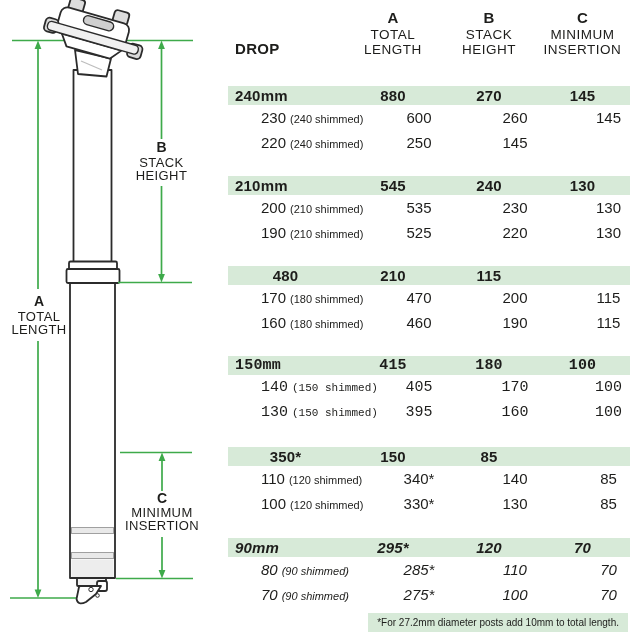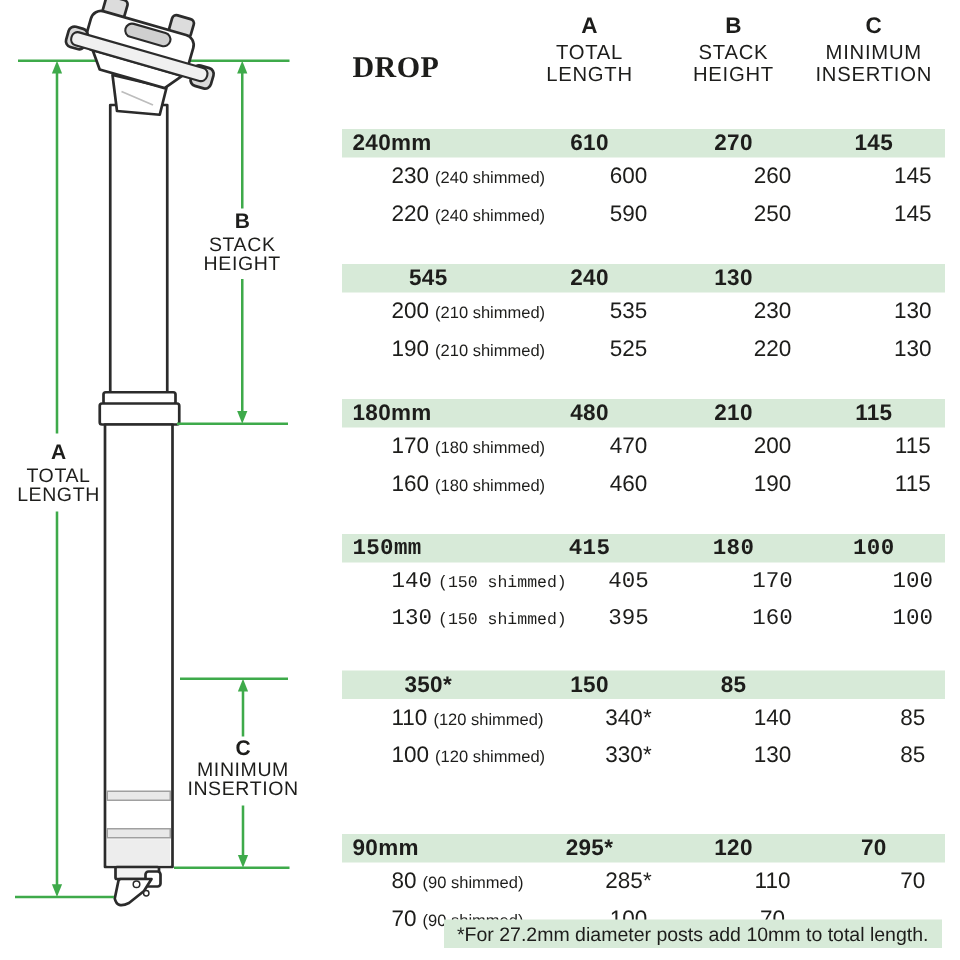--- a/index.html
+++ b/index.html
@@ -18,23 +18,23 @@
   .trow .c{text-align:center;}
   .drop-cell{padding-left:7px;display:flex;align-items:baseline;gap:4px;white-space:nowrap;}
   .section{position:absolute;left:0;width:402px;}
   .head-row{height:19px;background:var(--mint);font-weight:bold;letter-spacing:.2px;}
   .data-row{height:25px;margin-left:26px;}
   .note{font-size:11px;}
   .table-header{position:absolute;left:0;top:10px;width:402px;display:grid;
       grid-template-columns:115px 100px 92px 95px;}
   .col-head{text-align:center;font-size:13.5px;line-height:15px;letter-spacing:.5px;}
   .col-head .letter{font-weight:bold;font-size:15px;letter-spacing:0;display:block;margin-bottom:2px;}
-  .drop-head{align-self:end;font-weight:bold;font-size:20px;padding-left:7px;letter-spacing:.3px;font-family:Liberation Serif, serif;}
+  .drop-head{align-self:end;font-weight:bold;font-size:15px;padding-left:7px;letter-spacing:.3px;}
   .footnote{position:absolute;top:613px;right:2px;height:19px;background:var(--mint);
-      font-size:13px;display:flex;align-items:center;padding:0 9px;white-space:nowrap;}
+      font-size:10px;display:flex;align-items:center;padding:0 9px;white-space:nowrap;}
 </style>
 </head>
 <body>
 
 <div class="canvas">
 
   <svg class="diagram" width="230" height="640" viewBox="0 0 230 640">
 
     <line class="green-line" x1="12" y1="40.5" x2="193" y2="40.5"></line>
 
@@ -128,45 +128,47 @@
         <span>INSERTION</span>
       </div>
     </div>
 
     <div id="sections">
         <div class="section" style="top: 86px;">
           <div class="trow head-row">
             <div class="drop-cell">
               <span>240mm</span>
             </div>
-            <div class="c">610</div>
+            <div class="c">880</div>
             <div class="c">270</div>
             <div class="c">145</div>
           </div>
           <div class="trow data-row">
             <div class="drop-cell">
               <span>230</span>
               <span class="note">(240 shimmed)</span>
             </div>
             <div class="c">600</div>
             <div class="c">260</div>
             <div class="c">145</div>
           </div>
           <div class="trow data-row">
             <div class="drop-cell">
               <span>220</span>
               <span class="note">(240 shimmed)</span>
             </div>
-            <div class="c">590</div>
             <div class="c">250</div>
             <div class="c">145</div>
           </div>
         </div>
         <div class="section" style="top: 176px;">
           <div class="trow head-row">
+            <div class="drop-cell">
+              <span>210mm</span>
+            </div>
             <div class="c">545</div>
             <div class="c">240</div>
             <div class="c">130</div>
           </div>
           <div class="trow data-row">
             <div class="drop-cell">
               <span>200</span>
               <span class="note">(210 shimmed)</span>
             </div>
             <div class="c">535</div>
@@ -178,23 +180,20 @@
               <span>190</span>
               <span class="note">(210 shimmed)</span>
             </div>
             <div class="c">525</div>
             <div class="c">220</div>
             <div class="c">130</div>
           </div>
         </div>
         <div class="section" style="top: 266px;">
           <div class="trow head-row">
-            <div class="drop-cell">
-              <span>180mm</span>
-            </div>
             <div class="c">480</div>
             <div class="c">210</div>
             <div class="c">115</div>
           </div>
           <div class="trow data-row">
             <div class="drop-cell">
               <span>170</span>
               <span class="note">(180 shimmed)</span>
             </div>
             <div class="c">470</div>
@@ -257,21 +256,21 @@
           <div class="trow data-row">
             <div class="drop-cell">
               <span>100</span>
               <span class="note">(120 shimmed)</span>
             </div>
             <div class="c">330*</div>
             <div class="c">130</div>
             <div class="c">85</div>
           </div>
         </div>
-        <div class="section" style="top: 556px;">
+        <div class="section" style="top: 538px; font-style: italic;">
           <div class="trow head-row">
             <div class="drop-cell">
               <span>90mm</span>
             </div>
             <div class="c">295*</div>
             <div class="c">120</div>
             <div class="c">70</div>
           </div>
           <div class="trow data-row">
             <div class="drop-cell">
@@ -280,20 +279,21 @@
             </div>
             <div class="c">285*</div>
             <div class="c">110</div>
             <div class="c">70</div>
           </div>
           <div class="trow data-row">
             <div class="drop-cell">
               <span>70</span>
               <span class="note">(90 shimmed)</span>
             </div>
+            <div class="c">275*</div>
             <div class="c">100</div>
             <div class="c">70</div>
           </div>
         </div>
       </div>
 
     <div class="footnote">*For 27.2mm diameter posts add 10mm to total length.</div>
   </div>
 </div>
 

